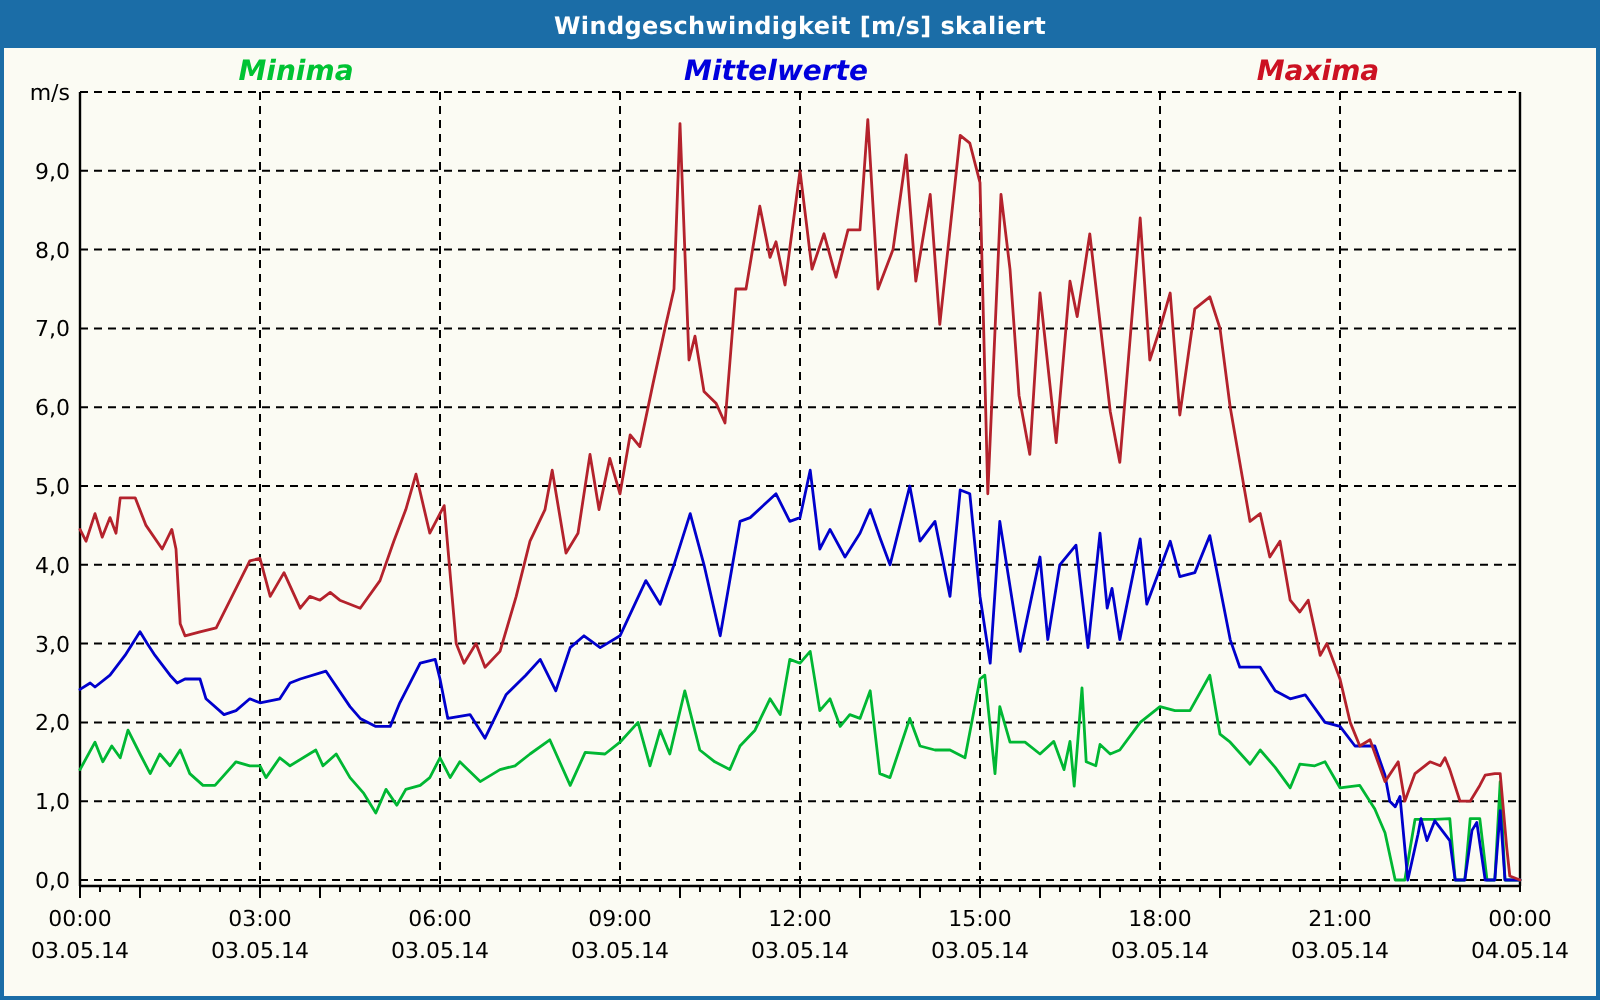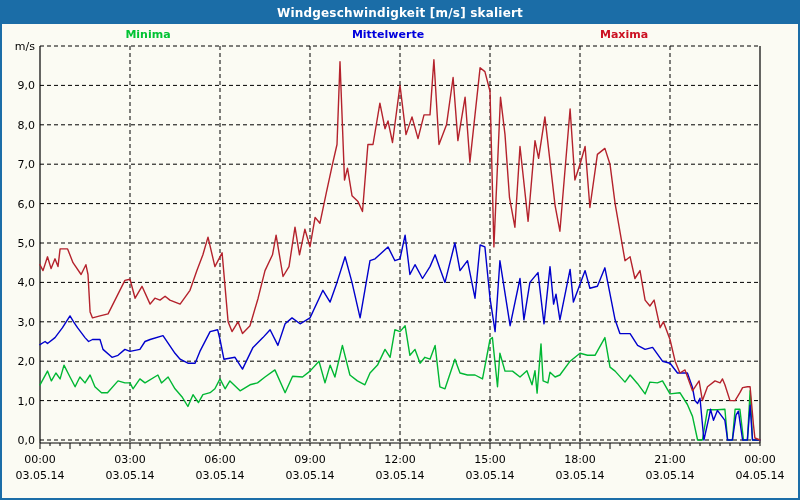--- a/index.html
+++ b/index.html
@@ -8,25 +8,25 @@
     background:#fbfbf3;border:2px solid #1b6da7;overflow:hidden;
   }
   .titlebar{
     position:absolute;left:0;top:0;right:0;height:22px;
     background:#1b6da7;color:#ffffff;font-size:12px;font-weight:bold;
     display:flex;align-items:center;justify-content:center;
     letter-spacing:0.2px;
   }
   .legend-item{
     position:absolute;top:26px;transform:translateX(-50%);
-    font-size:11px;font-weight:bold;white-space:nowrap;
+    font-size:14px;font-weight:bold;white-space:nowrap;font-style:italic;
   }
   .legend-minima{left:146px;color:#00c333;}
   .legend-mittelwerte{left:386px;color:#0000dd;}
-  .legend-maxima{left:622px;color:#cc1122;}
+  .legend-maxima{left:657px;color:#cc1122;}
   svg.chart{position:absolute;left:0;top:0;}
   text{font-family:"DejaVu Sans","Liberation Sans",sans-serif;}
 </style>
 </head>
 <body>
 
 <div class="window">
   <div class="titlebar">
     <span>Windgeschwindigkeit [m/s] skaliert</span>
   </div>

